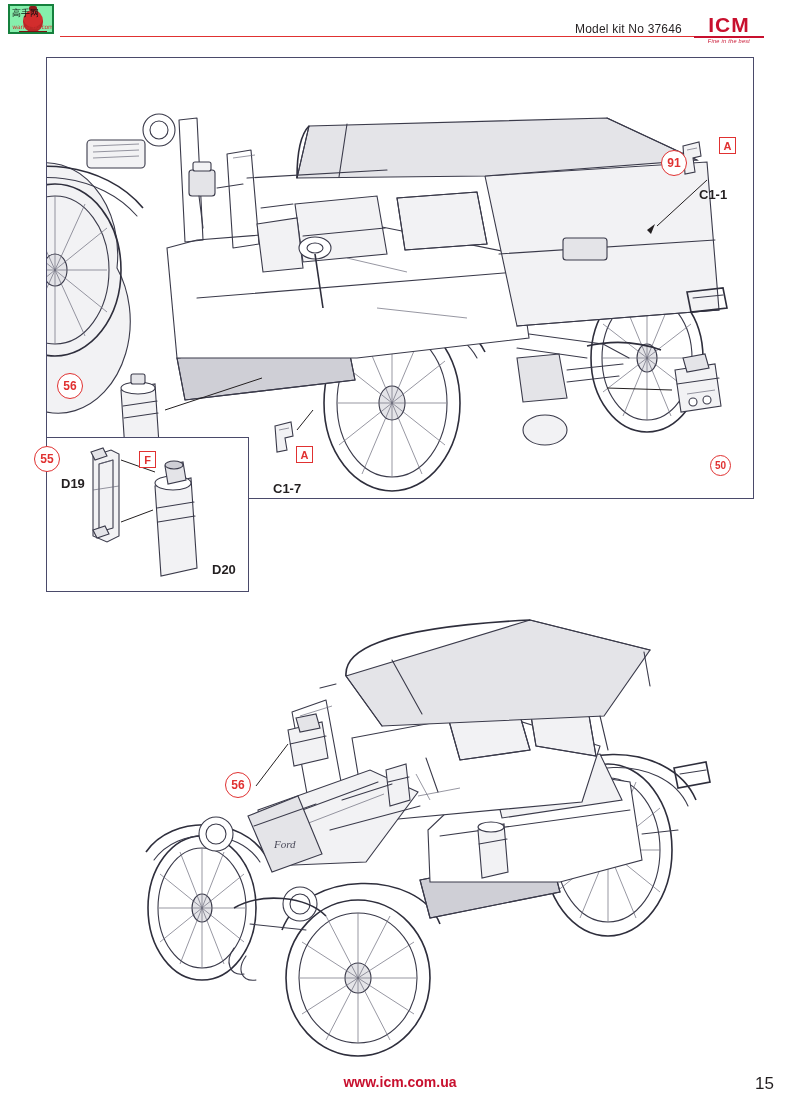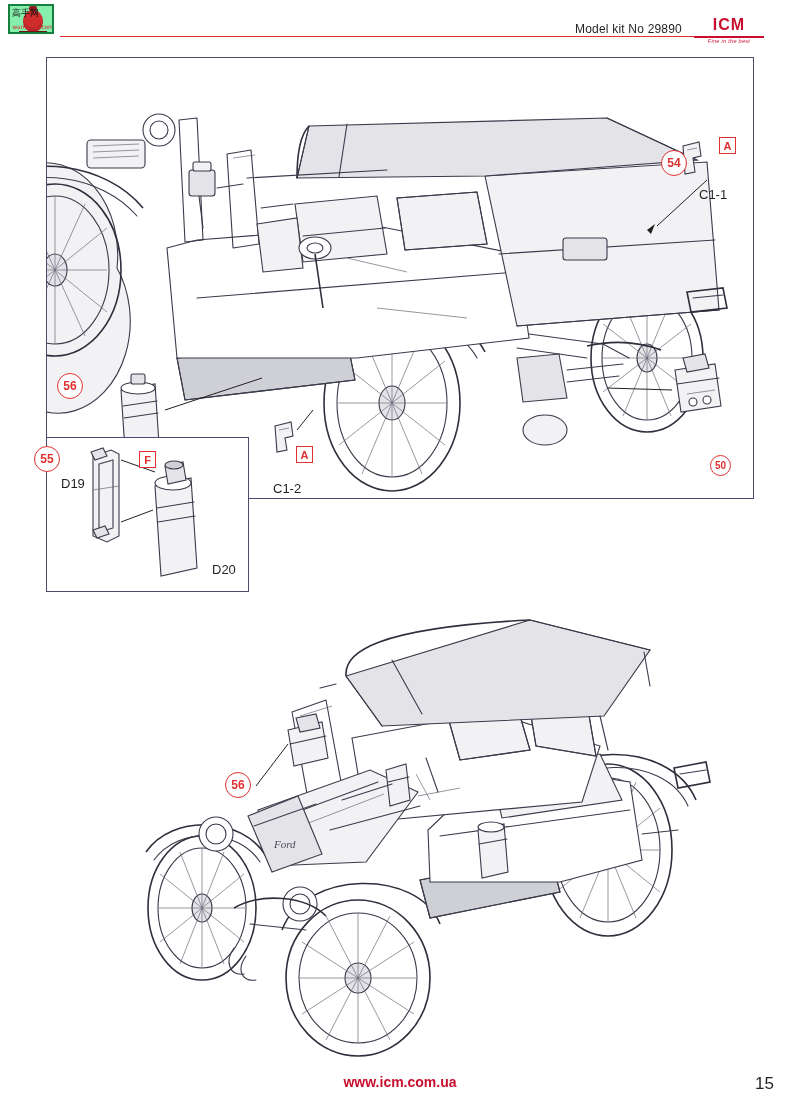--- a/index.html
+++ b/index.html
@@ -84,21 +84,21 @@
     color: #231f20;
     letter-spacing: .2px;
   }
   .icm-logo {
     position: absolute;
     right: 30px; top: 14px;
     width: 82px; height: 30px;
     text-align: center;
   }
   .icm-logo .icm-text {
-    font-size: 16px;
+    font-size: 21px;
     font-weight: bold;
     color: #c8102e;
     letter-spacing: 1px;
     line-height: 21px;
     font-family: "Liberation Sans", sans-serif;
   }
   .icm-logo .icm-sub {
     font-size: 5.5px;
     color: #c8102e;
     letter-spacing: .3px;
@@ -169,21 +169,21 @@
     font-size: 11px;
     font-weight: bold;
     display: flex;
     align-items: center;
     justify-content: center;
     background: #fff;
   }
   .part-label {
     position: absolute;
     font-size: 13px;
-    font-weight: normal;
+    font-weight: bold;
     color: #231f20;
     white-space: nowrap;
   }
 
   svg { display: block; }
   .ln { fill: none; stroke: #3a3a4a; stroke-width: 1.1; stroke-linejoin: round; stroke-linecap: round; }
   .ln-thin { fill: none; stroke: #6a6a7a; stroke-width: .7; }
   .ln-thick { fill: none; stroke: #2e2e3c; stroke-width: 1.6; }
   .fill-lt { fill: #f2f2f4; stroke: #3a3a4a; stroke-width: 1.1; }
   .fill-md { fill: #e4e4e8; stroke: #3a3a4a; stroke-width: 1.1; }
@@ -196,21 +196,21 @@
 <div class="header">
 
   <div class="logo-badge">
     <div class="lantern"></div>
     <div class="lantern-base"></div>
     <div class="logo-cn"><span>高</span><span>手网</span></div>
     <div class="logo-url">wan-shou.com</div>
   </div>
 
   <div class="kit-line"></div>
-  <div class="kit-label">Model kit No 29890</div>
+  <div class="kit-label">Model kit No 37646</div>
 
   <div class="icm-logo">
     <div class="icm-text">ICM</div>
     <div class="icm-bar"></div>
     <div class="icm-sub">Fine in the best</div>
   </div>
 </div>
 
 <div class="panel-main">
 
@@ -373,30 +373,30 @@
 
     <g stroke="#231f20" stroke-width="1" fill="none">
       <path d="M660 122 L610 168" marker-end="none"></path>
       <path d="M600 172 L608 166 L604 176 Z" fill="#231f20" stroke="none"></path>
       <path d="M118 352 L215 320"></path>
       <path d="M560 330 L625 332"></path>
       <path d="M250 372 L266 352"></path>
     </g>
   </svg>
 
-  <div class="step-badge" style="left:614px; top:92px;">54</div>
+  <div class="step-badge" style="left:614px; top:92px;">91</div>
   <div class="letter-badge" style="left:672px; top:79px;">A</div>
   <div class="part-label" style="left:652px; top:129px;">C1-1</div>
 
   <div class="step-badge" style="left:10px; top:315px;">56</div>
   <div class="step-badge sm" style="left:86px; top:390px;">55</div>
   <div class="step-badge sm" style="left:663px; top:397px;">50</div>
 
   <div class="letter-badge" style="left:249px; top:388px;">A</div>
-  <div class="part-label" style="left:226px; top:423px;">C1-2</div>
+  <div class="part-label" style="left:226px; top:423px;">C1-7</div>
 </div>
 
 <div class="panel-sub">
   <svg width="201" height="153" viewBox="0 0 201 153">
 
     <g>
       <path class="fill-lt" d="M46 18 L64 12 L72 16 L72 98 L60 104 L46 98 Z"></path>
       <path class="ln" d="M52 26 L66 22 L66 90 L52 94 Z"></path>
       <path class="ln-thin" d="M52 26 L66 22"></path>
       <path class="ln-thin" d="M46 52 L72 48"></path>

